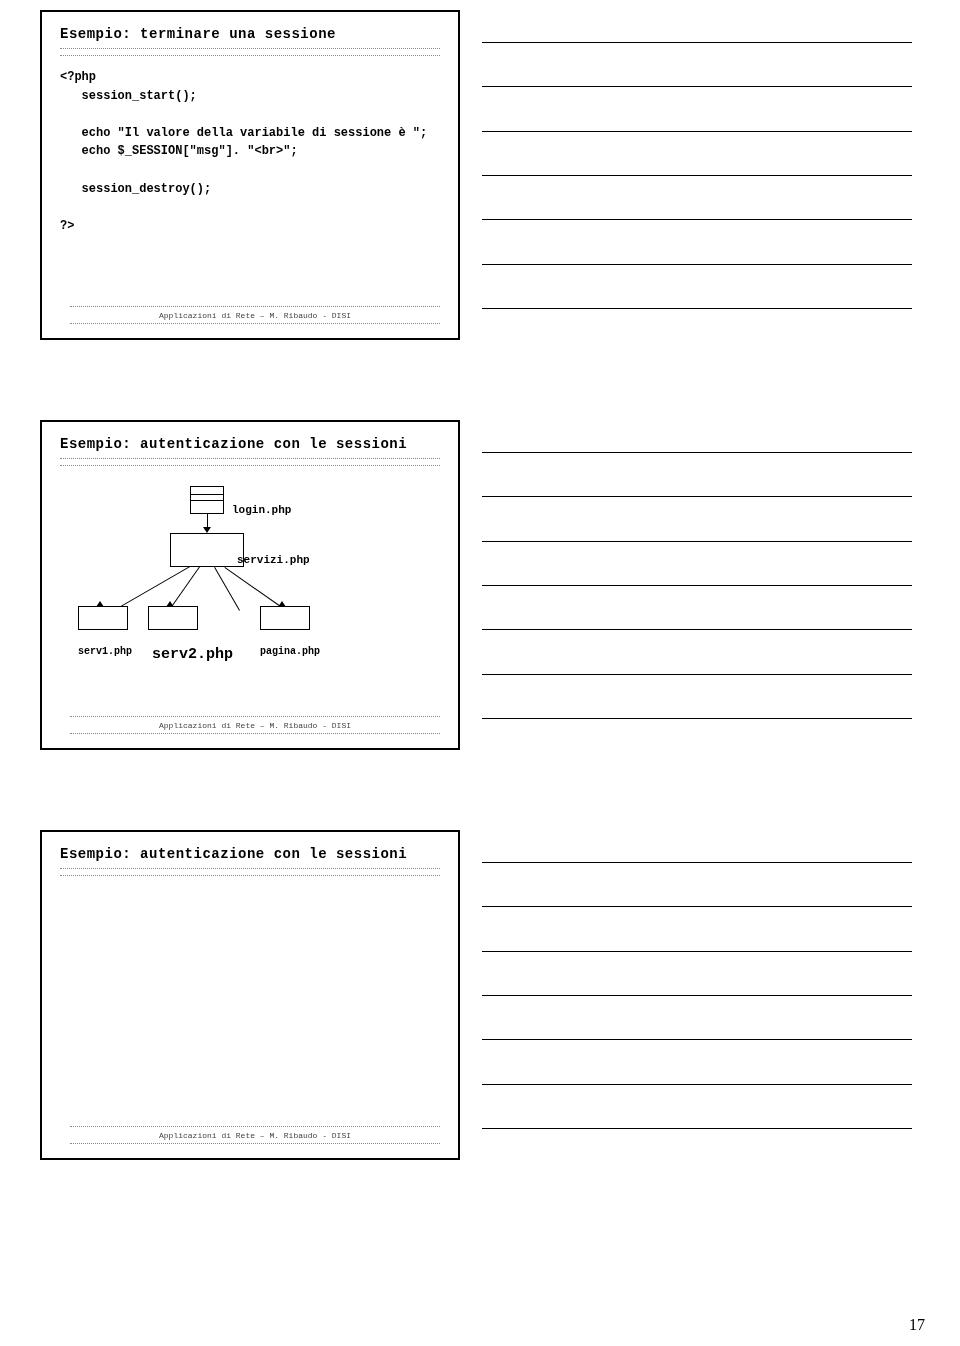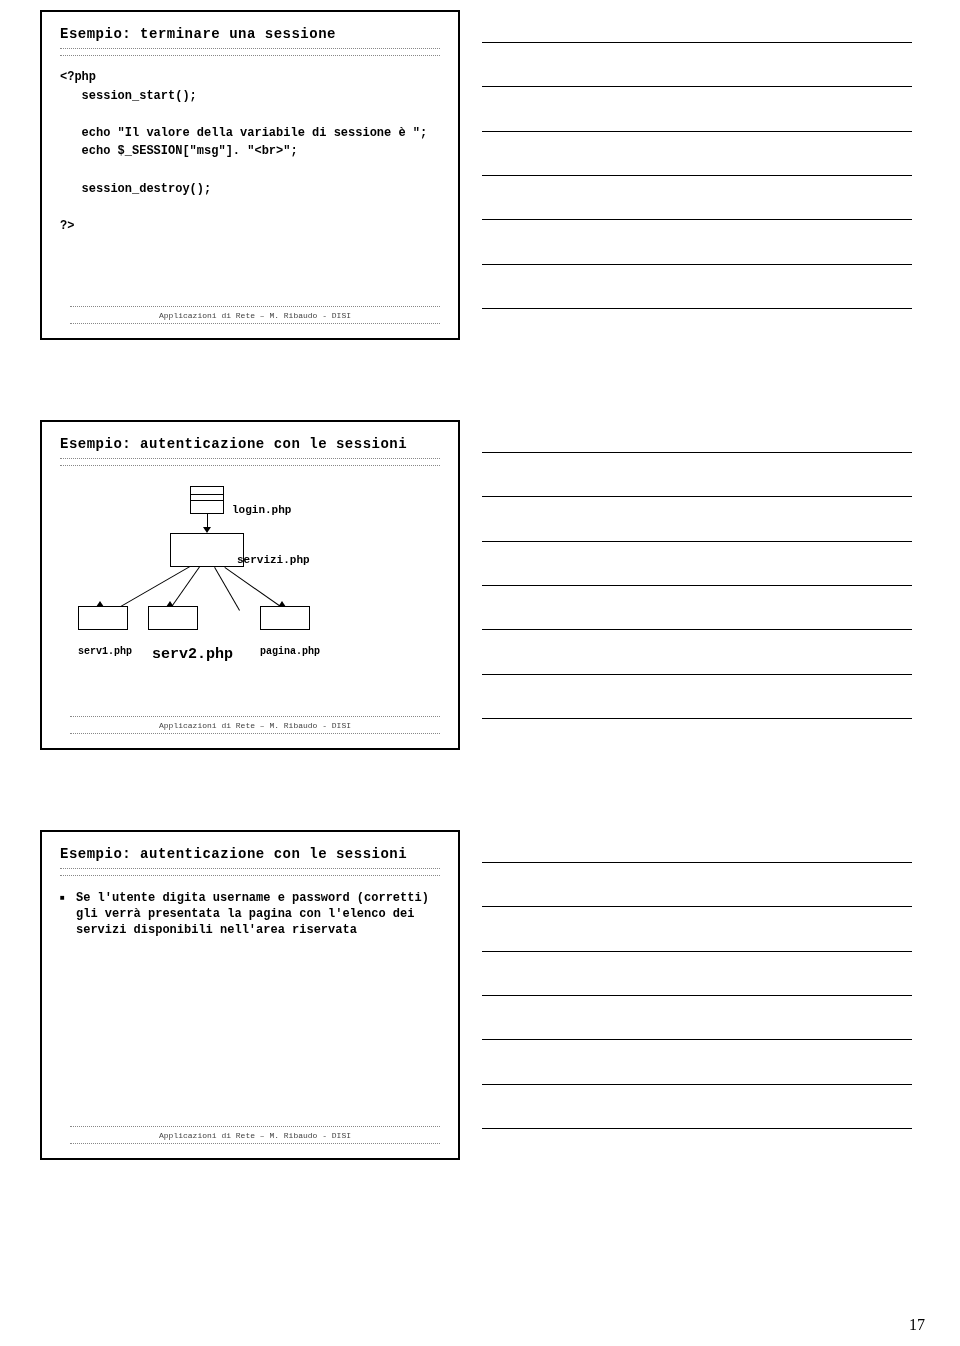--- a/index.html
+++ b/index.html
@@ -245,21 +245,20 @@
       <div class="note-line"></div>
     </div>
   </div>
 
   <div class="row">
     <div class="slide slide3">
       <div class="slide-title">Esempio: autenticazione con le sessioni</div>
       <div class="title-rule"></div>
 
       <ul class="bullet-list">
-        <li>Se l'utente digita username e password (corretti) gli verrà presentata la pagina con l'elenco dei servizi disponibili nell'area riservata</li>
       </ul>
 
       <div class="slide-footer">
         <div class="dotted-rule"></div>
         <div class="footer-text">Applicazioni di Rete – M. Ribaudo - DISI</div>
         <div class="dotted-rule"></div>
       </div>
     </div>
 
     <div class="notes">

